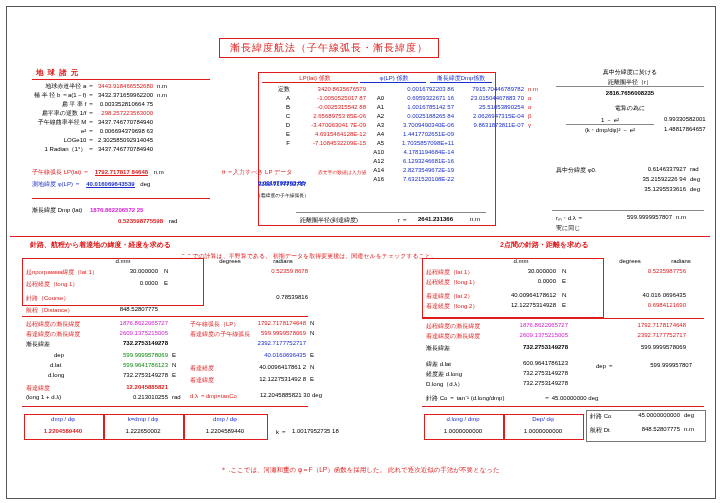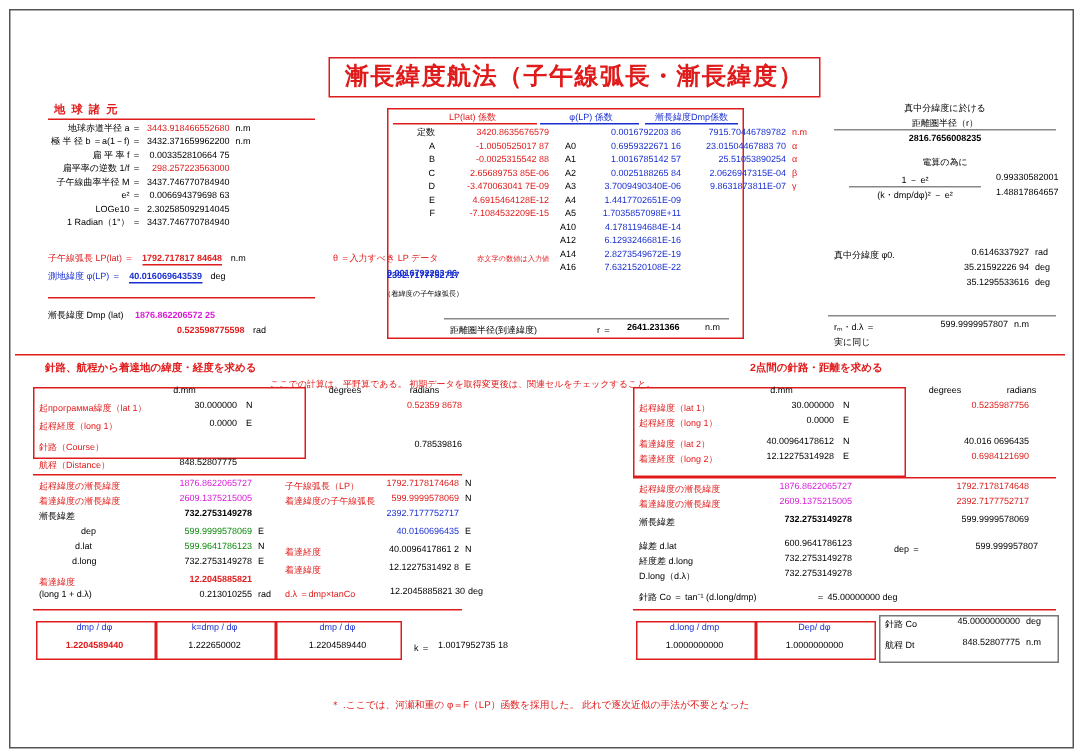--- a/index.html
+++ b/index.html
@@ -19,22 +19,22 @@
   .blue{color:#1a2fd0;}
   .mag{color:#d81bd8;}
   .grn{color:#0a8a0a;}
   .b{font-weight:bold;}
   .ctr{text-align:center;}
   .rt{text-align:right;}
   .title{
     border:1px solid #e01b1b;
     padding:2px 10px;
     color:#e01b1b;
-    font-size:16px;
-    font-weight:bold;
+    font-size:10px;
+    font-weight:normal;
     letter-spacing:1px;
   }
   .boxr{border:1px solid #e01b1b;}
   .boxk{border:1px solid #777;}
   .hr-red{position:absolute;border-top:1px solid #e01b1b;}
   .hr-blk{position:absolute;border-top:1px solid #888;}
   table{border-collapse:collapse;font-size:6px;}
   td{padding:0 2px;white-space:nowrap;line-height:9px;}
   .xs{font-size:4.8px;}
   .under{border-bottom:1px solid #e01b1b;}

